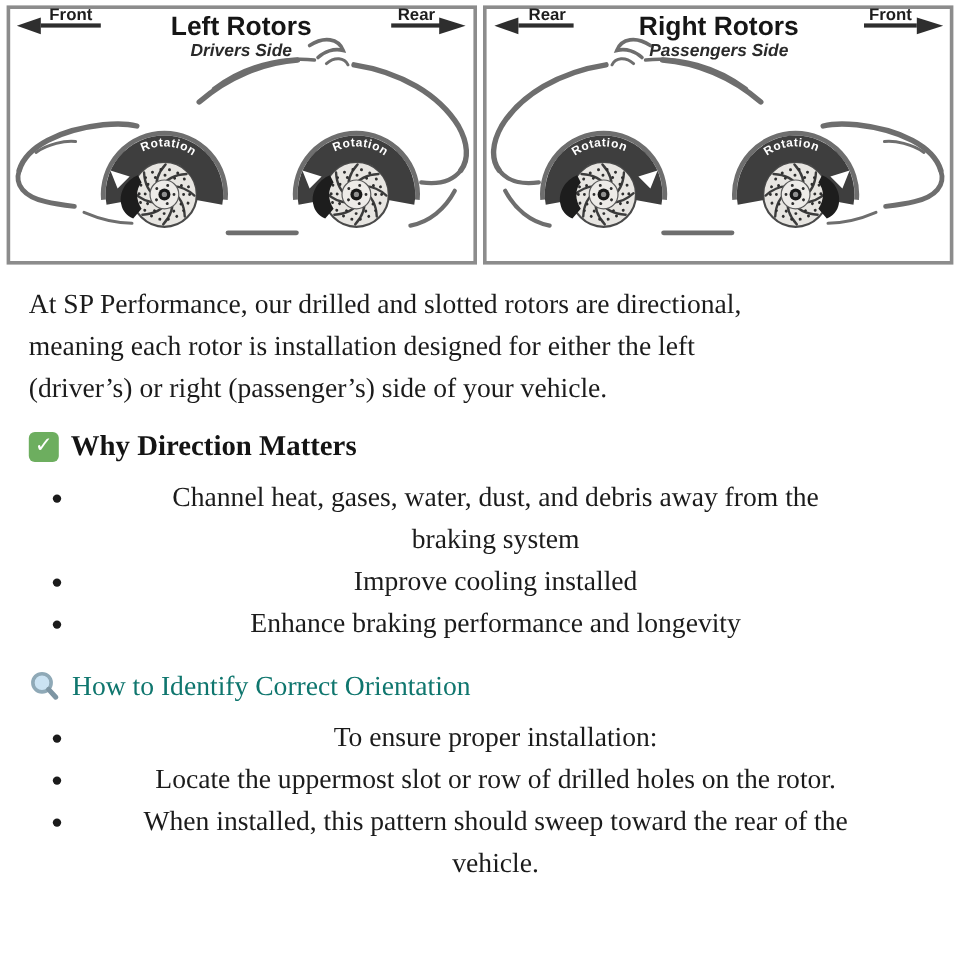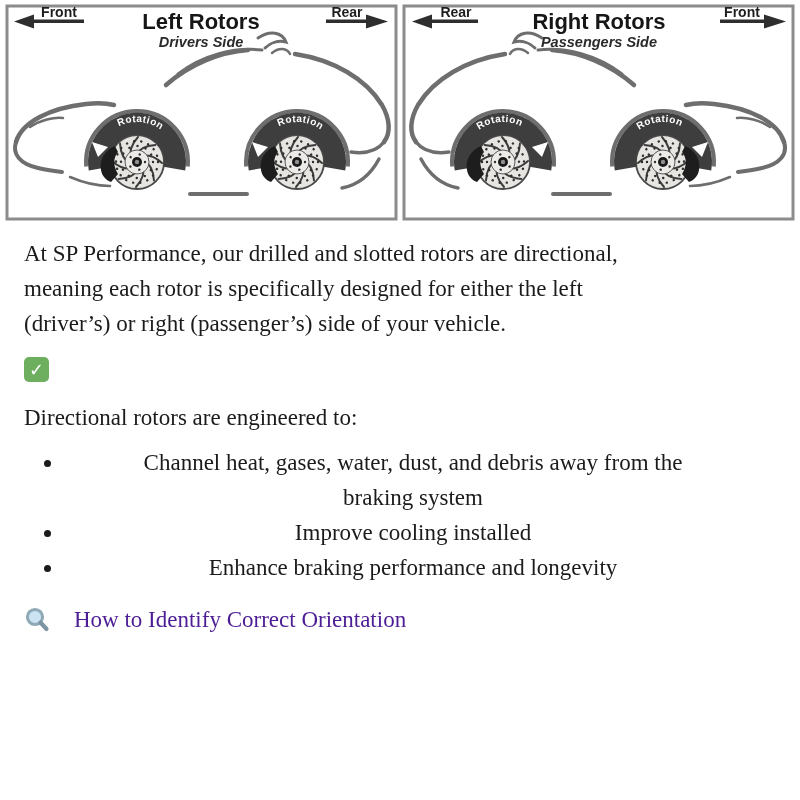--- a/index.html
+++ b/index.html
@@ -16,21 +16,21 @@
   .drill{fill:none;stroke:#2f2f2f;stroke-width:2.4;stroke-linecap:round;}
   .rot-text{font-family:"Liberation Sans",sans-serif;font-weight:bold;font-size:10px;letter-spacing:.5px;fill:#ffffff;}
   .content{padding:10px 40px 0 24px;}
   .content p, .content li{font-size:23px;line-height:35px;white-space:pre-line;}
   p.intro{margin:2px 0 0;max-width:730px;}
   h2.sec{margin:16px 0 0;font-size:24px;line-height:30px;font-weight:bold;display:flex;align-items:center;gap:10px;color:#141414;}
   .check-emoji{display:inline-flex;width:25px;height:25px;border-radius:5px;background:#6dae5f;color:#fff;align-items:center;justify-content:center;font-family:"DejaVu Sans",sans-serif;font-size:18px;font-weight:bold;flex:0 0 auto;}
   p.lead{margin:18px 0 0;}
   ul.blist{margin:10px 0 0;padding-left:40px;max-width:700px;text-align:center;}
   ul.blist li{padding-left:2px;}
-  h3.sec{margin:20px 0 0;font-size:23px;line-height:30px;font-weight:400;display:flex;align-items:center;gap:23px;color:#4c1d95;}
+  h3.sec{margin:20px 0 0;font-size:23px;line-height:30px;font-weight:400;display:flex;align-items:center;gap:9px;color:#0f766e;}
   .mag-icon{flex:0 0 auto;display:block;}
 </style>
 </head>
 <body>
 
 <div class="diagram">
 <svg width="800" height="222" viewBox="0 0 800 222" xmlns="http://www.w3.org/2000/svg">
   <defs>
     <g id="rotorsym">
       <circle r="27" fill="#e7e5e1" stroke="#4a4a4a" stroke-width="1.8"></circle>
@@ -120,37 +120,43 @@
       <rect class="arrowline" x="720" y="17.5" width="44" height="3.5"></rect>
       <polygon class="arrowline" points="786,19.5 764,12.5 764,26.5"></polygon>
       <text class="dir-label" x="742" y="15" text-anchor="middle">Front</text>
     </g>
   </g>
 </svg>
 </div>
 
 <div class="content">
   <p class="intro">At SP Performance, our drilled and slotted rotors are directional,
-meaning each rotor is specifically designed for either the left
+meaning each rotor is installation designed for either the left
 (driver’s) or right (passenger’s) side of your vehicle.</p>
 
   <h2 class="sec">
     <span class="check-emoji">✓</span>
+    <span>Why Direction Matters</span>
   </h2>
 
-  <p class="lead">Directional rotors are engineered to:</p>
 
   <ul class="blist">
     <li>Channel heat, gases, water, dust, and debris away from the
 braking system</li>
     <li>Improve cooling installed</li>
     <li>Enhance braking performance and longevity</li>
   </ul>
 
   <h3 class="sec">
     <svg class="mag-icon" width="27" height="27" viewBox="0 0 27 27">
       <circle cx="11" cy="10" r="7.6" fill="#cbe3f3" stroke="#8fa9b7" stroke-width="3"></circle>
       <line x1="16.5" y1="15.5" x2="22.5" y2="22" stroke="#7d95a3" stroke-width="4.2" stroke-linecap="round"></line>
     </svg>
     <span>How to Identify Correct Orientation</span>
   </h3>
 
+  <ul class="blist second">
+    <li>To ensure proper installation:</li>
+    <li>Locate the uppermost slot or row of drilled holes on the rotor.</li>
+    <li>When installed, this pattern should sweep toward the rear of the
+vehicle.</li>
+  </ul>
 </div>
 
 </body></html>

